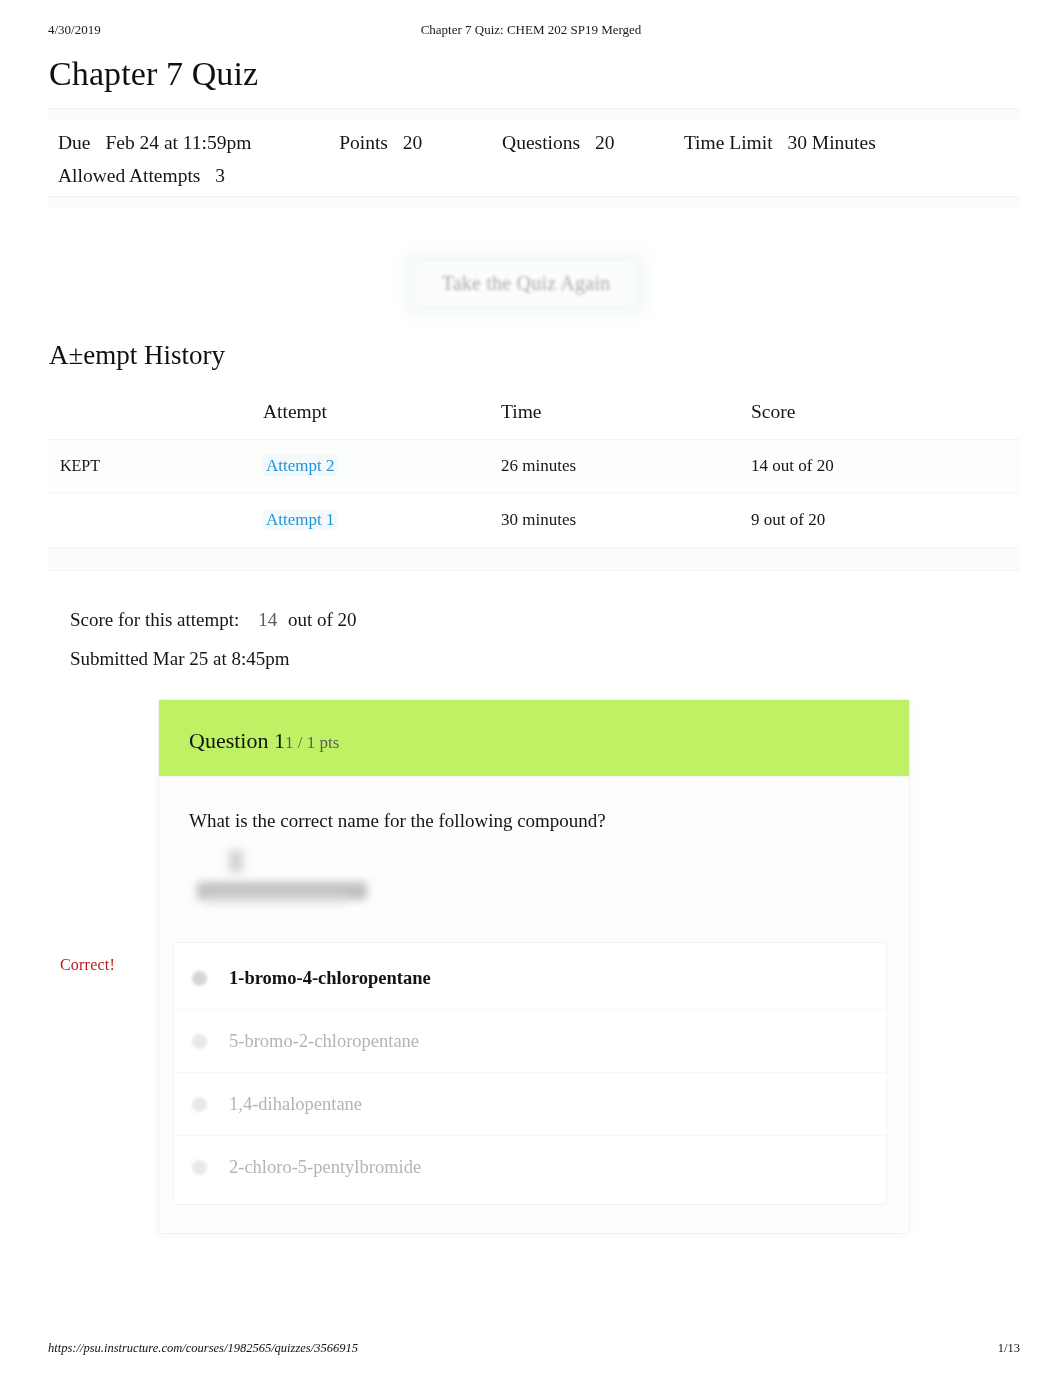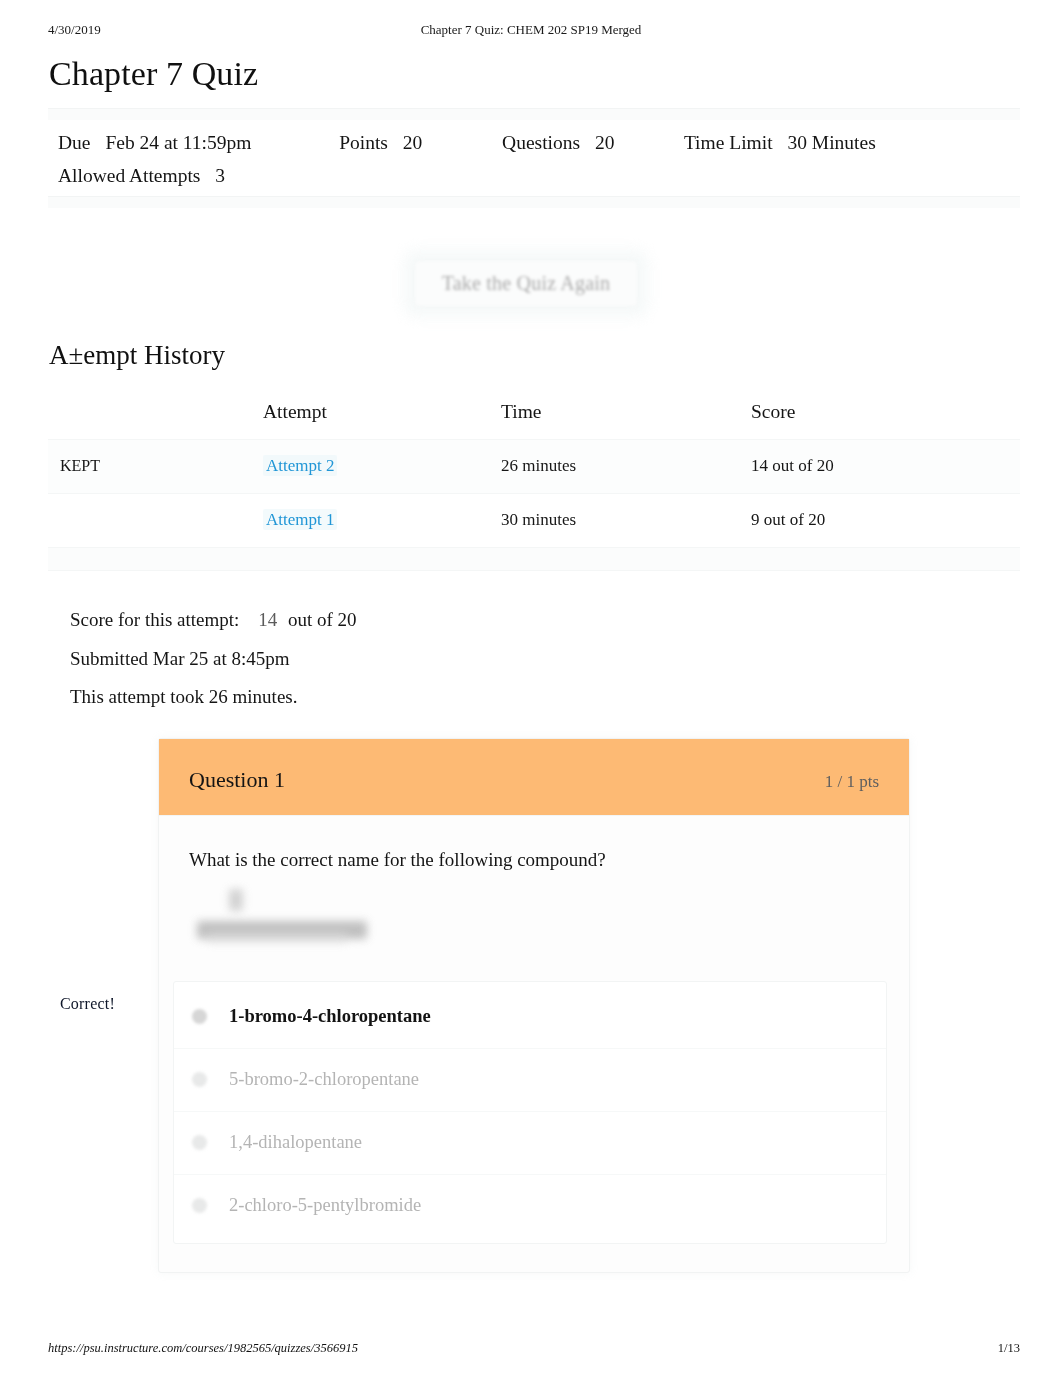--- a/index.html
+++ b/index.html
@@ -196,23 +196,23 @@
     width: 750px;
     border: 1px solid #f1f3f3;
     border-radius: 3px;
     background: #fdfdfd;
     box-shadow: 0 0 8px rgba(245,247,247,0.9);
     position: relative;
   }
   .q-head {
     display: flex;
     align-items: baseline;
-    justify-content: space-between;
+    justify-content: flex-start;
     padding: 28px 30px 22px 30px;
-    background: #fdba74;
+    background: #bef264;
     border-bottom: 1px solid #f3f5f5;
   }
   .q-head .q-name {
     font-size: 22px;
     color: #141414;
   }
   .q-head .q-pts {
     font-size: 17px;
     color: #5f5f5f;
   }
@@ -293,21 +293,21 @@
   .ans-row.selected .radio {
     background: #d6d6d6;
   }
 
   
   .correct-flag {
     position: absolute;
     left: -99px;
     top: 256px;
     font-size: 16px;
-    color: #0f172a;
+    color: #b91c1c;
     filter: blur(0.5px);
     letter-spacing: .2px;
   }
 </style>
 </head>
 <body>
 
 <div class="print-header">
   <span class="ph-date">4/30/2019</span>
   <span class="ph-title">Chapter 7 Quiz: CHEM 202 SP19 Merged</span>
@@ -385,21 +385,20 @@
   </table>
   <div class="att-foot-band"></div>
 
   <div class="score-summary">
     <p>
       <span>Score for this attempt:</span>
       <span class="score-num">14</span>
       <span>out of 20</span>
     </p>
     <p>Submitted Mar 25 at 8:45pm</p>
-    <p>This attempt took 26 minutes.</p>
   </div>
 
   <div class="q-card">
 
     <div class="correct-flag">Correct!</div>
 
     <div class="q-head">
       <span class="q-name">Question 1</span>
       <span class="q-pts">1 / 1 pts</span>
     </div>

